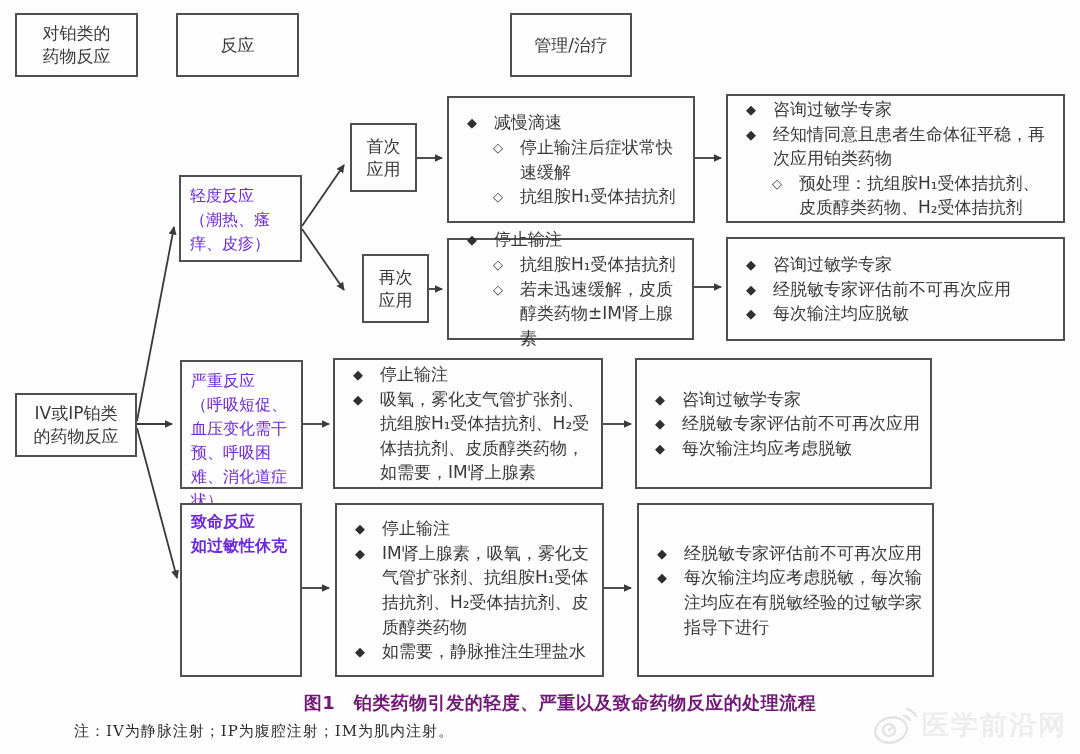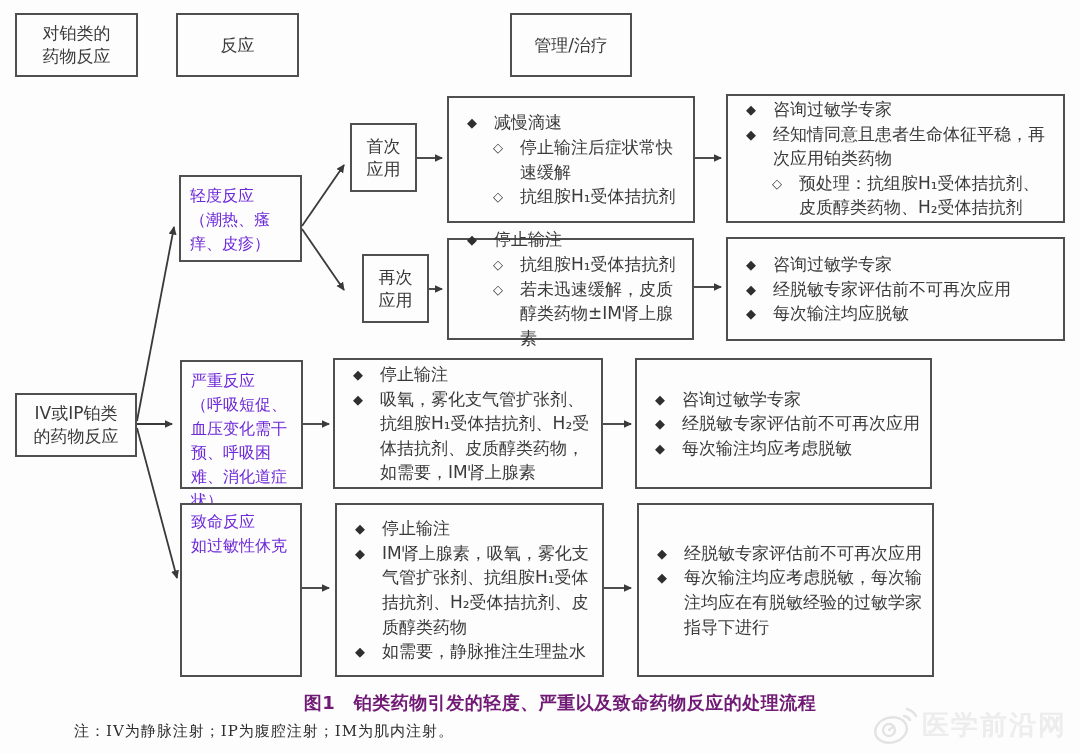--- a/index.html
+++ b/index.html
@@ -80,21 +80,21 @@
 的药物反应</span></div>
 
   <div class="box sevbox" style="left:179px;top:175px;width:123px;height:87px;">
     <span class="ttl">轻度反应</span>
     <span>（潮热、瘙痒、皮疹）</span>
   </div>
   <div class="box sevbox" style="left:180px;top:360px;width:123px;height:129px;">
     <span class="ttl">严重反应</span>
     <span>（呼吸短促、血压变化需干预、呼吸困难、消化道症状）</span>
   </div>
-  <div class="box sevbox" style="left:180px;top:503px;width:122px;height:174px;padding-top:5px;">
+  <div class="box sevbox" style="left:180px;top:503px;width:122px;height:174px;padding-top:5px;font-weight:bold;">
     <span class="ttl">致命反应</span>
     <span class="ttl">如过敏性休克</span>
   </div>
 
   <div class="box labelbox" style="left:350px;top:123px;width:67px;height:69px;"><span>首次
 应用</span></div>
   <div class="box labelbox" style="left:350px;top:254px;width:67px;height:69px;margin-left:12px;"><span>再次
 应用</span></div>
 
   <div class="box mgmt" style="left:447px;top:96px;width:248px;height:127px;">

